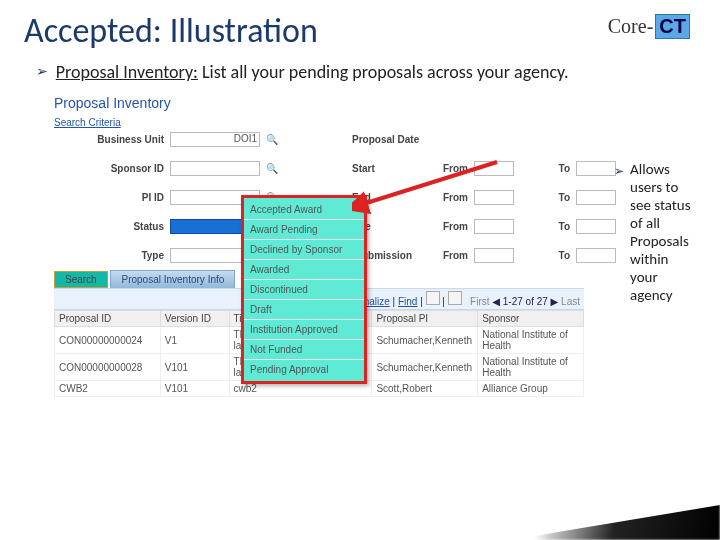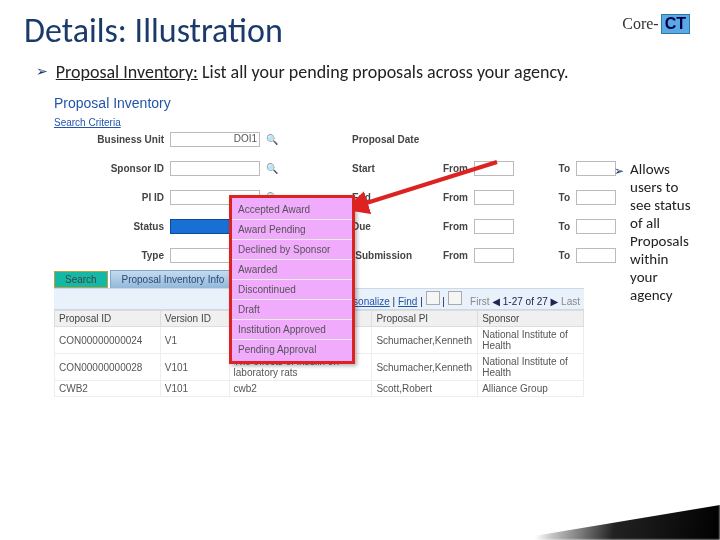--- a/index.html
+++ b/index.html
@@ -1,51 +1,51 @@
 <!DOCTYPE html>
 <html><head>
 <meta charset="utf-8">
 <style>
   body { margin:0; font-family:"Calibri","Segoe UI",Arial,sans-serif; background:#fff; width:720px; height:540px; overflow:hidden; position:relative; }
   .slide { padding:10px 24px 0 24px; }
   .title { font-size:34px; color:#1a3a6a; font-weight:400; margin:0 0 10px 0; }
-  .logo { position:absolute; top:14px; right:30px; font-family:Georgia,serif; font-size:16px; color:#333; }
+  .logo { position:absolute; top:14px; right:30px; font-family:Georgia,serif; font-size:20px; color:#333; }
   .logo .badge { display:inline-block; background:#5aa9e6; border:1px solid #2a7aa0; padding:0 3px; font-weight:bold; color:#004; font-family:Arial; margin-left:2px; }
   .bullet-row { display:flex; align-items:flex-start; gap:8px; font-size:18px; color:#222; margin:6px 0 12px 12px; }
   .arrow { color:#1a3a6a; font-size:14px; line-height:22px; }
   .u { text-decoration:underline; }
   .screenshot-area { position:relative; margin:0 0 0 30px; width:530px; height:360px; font-family:Arial,sans-serif; font-size:10px; color:#555; }
   .sa-title { color:#2255aa; font-size:14px; margin-bottom:6px; }
   .sa-search-header { color:#2255aa; text-decoration:underline; margin:4px 0; }
   .criteria { display:grid; grid-template-columns:110px 90px 80px 60px 50px 40px 50px 40px; gap:14px 6px; align-items:center; }
   .lbl { text-align:right; color:#444; font-weight:bold; }
   .fld { background:#fff; border:1px solid #bbb; height:13px; }
   .mini-icon { display:inline-block; width:12px; height:12px; border:1px solid #aaa; background:#f5f5f5; }
   .mag { color:#777; }
   .blue-highlight { background:#1a6fd4; border:1px solid #0a4aa0; }
   .search-btn { display:inline-block; background:#14b8a6; border:1px solid #c2a040; padding:2px 10px; margin-top:8px; color:#444; }
   .details-hdr { color:#2255aa; text-decoration:underline; margin-top:10px; }
   .tab { display:inline-block; background:linear-gradient(#c4dbef,#93b8da); color:#2a4a7a; padding:3px 10px; border:1px solid #7fa8d0; border-bottom:none; font-size:10px; margin-top:2px; }
   .results-bar { background:#e9f1fa; border-top:1px solid #c9d8ea; border-bottom:1px solid #c9d8ea; text-align:right; padding:2px 4px; color:#225; }
   .tbl { width:100%; border-collapse:collapse; table-layout:fixed; }
   .tbl th { background:#f0f0f0; border:1px solid #ddd; padding:2px 4px; font-weight:normal; color:#444; text-align:left; }
   .tbl td { border:1px solid #eee; padding:2px 4px; color:#555; }
-  .dropdown-box { position:absolute; top:100px; left:175px; width:120px; background:#f0abfc; border:3px solid #d22; padding:2px 0; box-shadow:2px 2px 4px rgba(0,0,0,.3); }
+  .dropdown-box { position:absolute; top:100px; left:187px; width:120px; background:#5eead4; border:3px solid #d22; padding:2px 0; box-shadow:2px 2px 4px rgba(0,0,0,.3); }
   .dropdown-box div { padding:4px 6px; border-bottom:1px solid #eee; color:#555; }
   .dropdown-box div:last-child { border-bottom:none; }
   .red-arrow { position:absolute; top:62px; left:298px; width:150px; height:90px; pointer-events:none; }
   .side-note { position:absolute; top:160px; right:26px; width:80px; font-size:15px; color:#222; }
   .side-note .arrow { font-size:12px; }
   .swoosh { position:absolute; right:0; bottom:0; width:300px; height:50px; background:linear-gradient(100deg, transparent 40%, #c8c8c8 45%, #777 55%, #222 65%, #000 100%); clip-path:polygon(30% 100%, 100% 100%, 100% 30%, 60% 70%); filter:blur(1px); }
 </style>
 </head>
 <body>
 
 <div class="slide">
-  <h1 class="title">Details: Illustration</h1>
+  <h1 class="title">Accepted: Illustration</h1>
   <div class="logo">
     <span>Core-</span><span class="badge">CT</span>
   </div>
 
   <div class="bullet-row">
     <span class="arrow">➢</span>
     <div>
       <span class="u">Proposal Inventory:</span><span> List all your pending proposals across your agency.</span>
     </div>
   </div>
@@ -154,20 +154,21 @@
     </table>
 
     <div class="dropdown-box">
       <div>Accepted Award</div>
       <div>Award Pending</div>
       <div>Declined by Sponsor</div>
       <div>Awarded</div>
       <div>Discontinued</div>
       <div>Draft</div>
       <div>Institution Approved</div>
+      <div>Not Funded</div>
       <div>Pending Approval</div>
     </div>
 
     <svg class="red-arrow" viewBox="0 0 150 90">
       <defs>
           <marker id="ah" markerWidth="10" markerHeight="10" refX="2" refY="3" orient="auto">
         <path d="M0,0 L6,3 L0,6 Z" fill="#d22"></path>
           </marker>
         </defs>
       <line x1="145" y1="5" x2="8" y2="48" stroke="#d22" stroke-width="4" marker-end="url(#ah)"></line>

